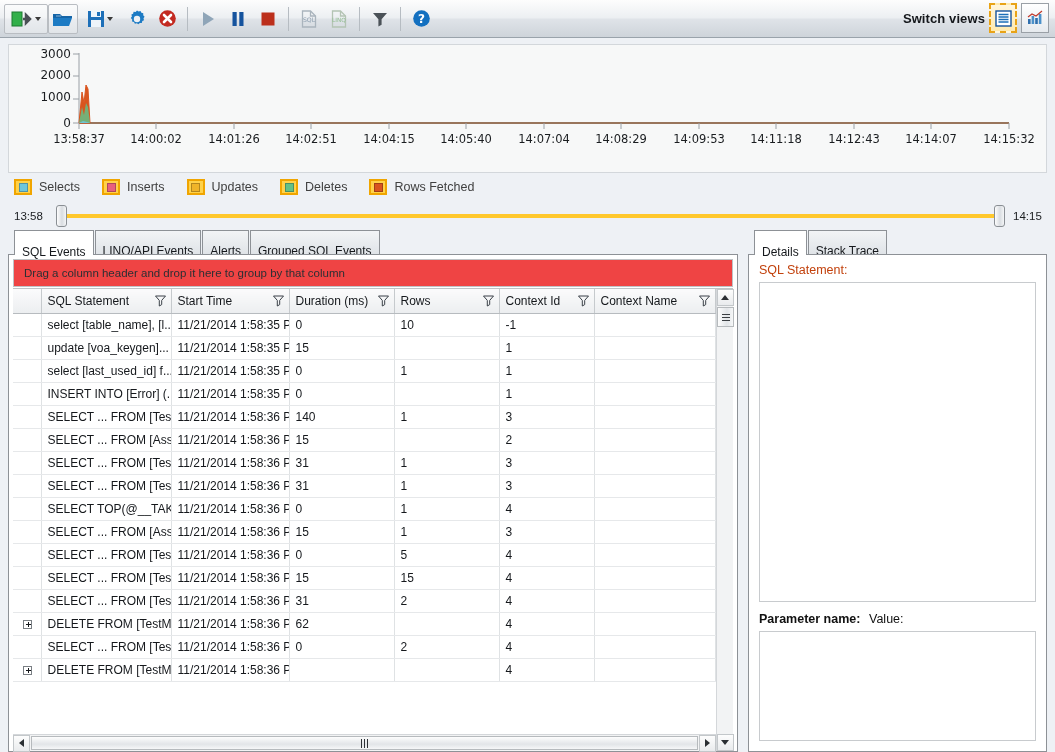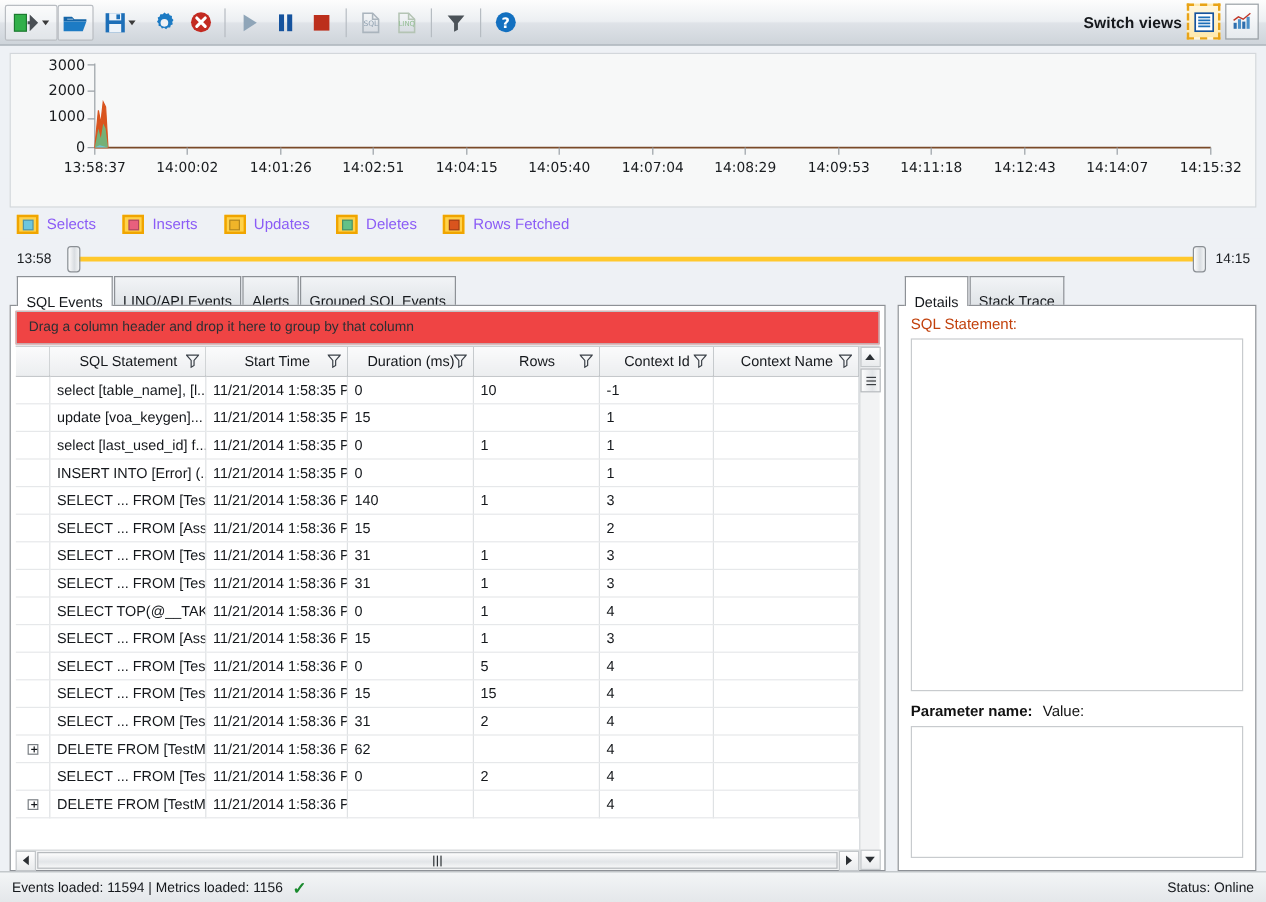--- a/index.html
+++ b/index.html
@@ -82,21 +82,21 @@
     gap: 22px;
   }
   .legend-item { display: flex; align-items: center; gap: 7px; }
   .legend-swatch {
     width: 18px; height: 16px;
     border: 2px solid #f0a500;
     background: #ffd24a;
     display: flex; align-items: center; justify-content: center;
   }
   .legend-swatch i { display: block; width: 9px; height: 9px; border: 1px solid rgba(0,0,0,.25); }
-  .legend-label { font-size: 12.5px; color: #8b5cf6; }
+  .legend-label { font-size: 12.5px; color: #404040; }
 
   
   .slider-row {
     display: flex; align-items: center;
     padding: 6px 8px 8px 14px;
     gap: 8px;
     background: #eef1f5;
   }
   .slider-end { font-size: 11.5px; color: #1a1d20; width: 34px; }
   .slider-end.right { text-align: left; }
@@ -172,21 +172,21 @@
   .grid-scroll { flex: 1; overflow: hidden; position: relative; }
   table.grid { border-collapse: collapse; width: 100%; table-layout: fixed; }
   table.grid th {
     height: 24px;
     background: linear-gradient(to bottom,#fbfbfc,#eceef0);
     border-right: 1px solid #c6cacd;
     border-bottom: 1px solid #b7bbbf;
     font-weight: normal;
     font-size: 12px;
     color: #15181c;
-    text-align: center;
+    text-align: left;
     padding: 0 4px 0 6px;
     position: relative;
     white-space: nowrap;
   }
   table.grid th .funnel { position: absolute; right: 5px; top: 6px; }
   table.grid td {
     height: 23px;
     border-right: 1px solid #dfe2e4;
     border-bottom: 1px solid #e6e8ea;
     font-size: 12px;
@@ -765,20 +765,13 @@
           <div class="param-row">
             <span>Parameter name:</span>
             <span>Value:</span>
           </div>
           <div class="detail-box params"></div>
         </div>
       </div>
     </div>
   </div>
 
-  <div class="statusbar">
-    <div class="status-left">
-      <span>Events loaded: 11594 | Metrics loaded: 1156</span>
-      <span class="check">✓</span>
-    </div>
-    <span>Status: Online</span>
-  </div>
 </div>
 
 </body></html>

